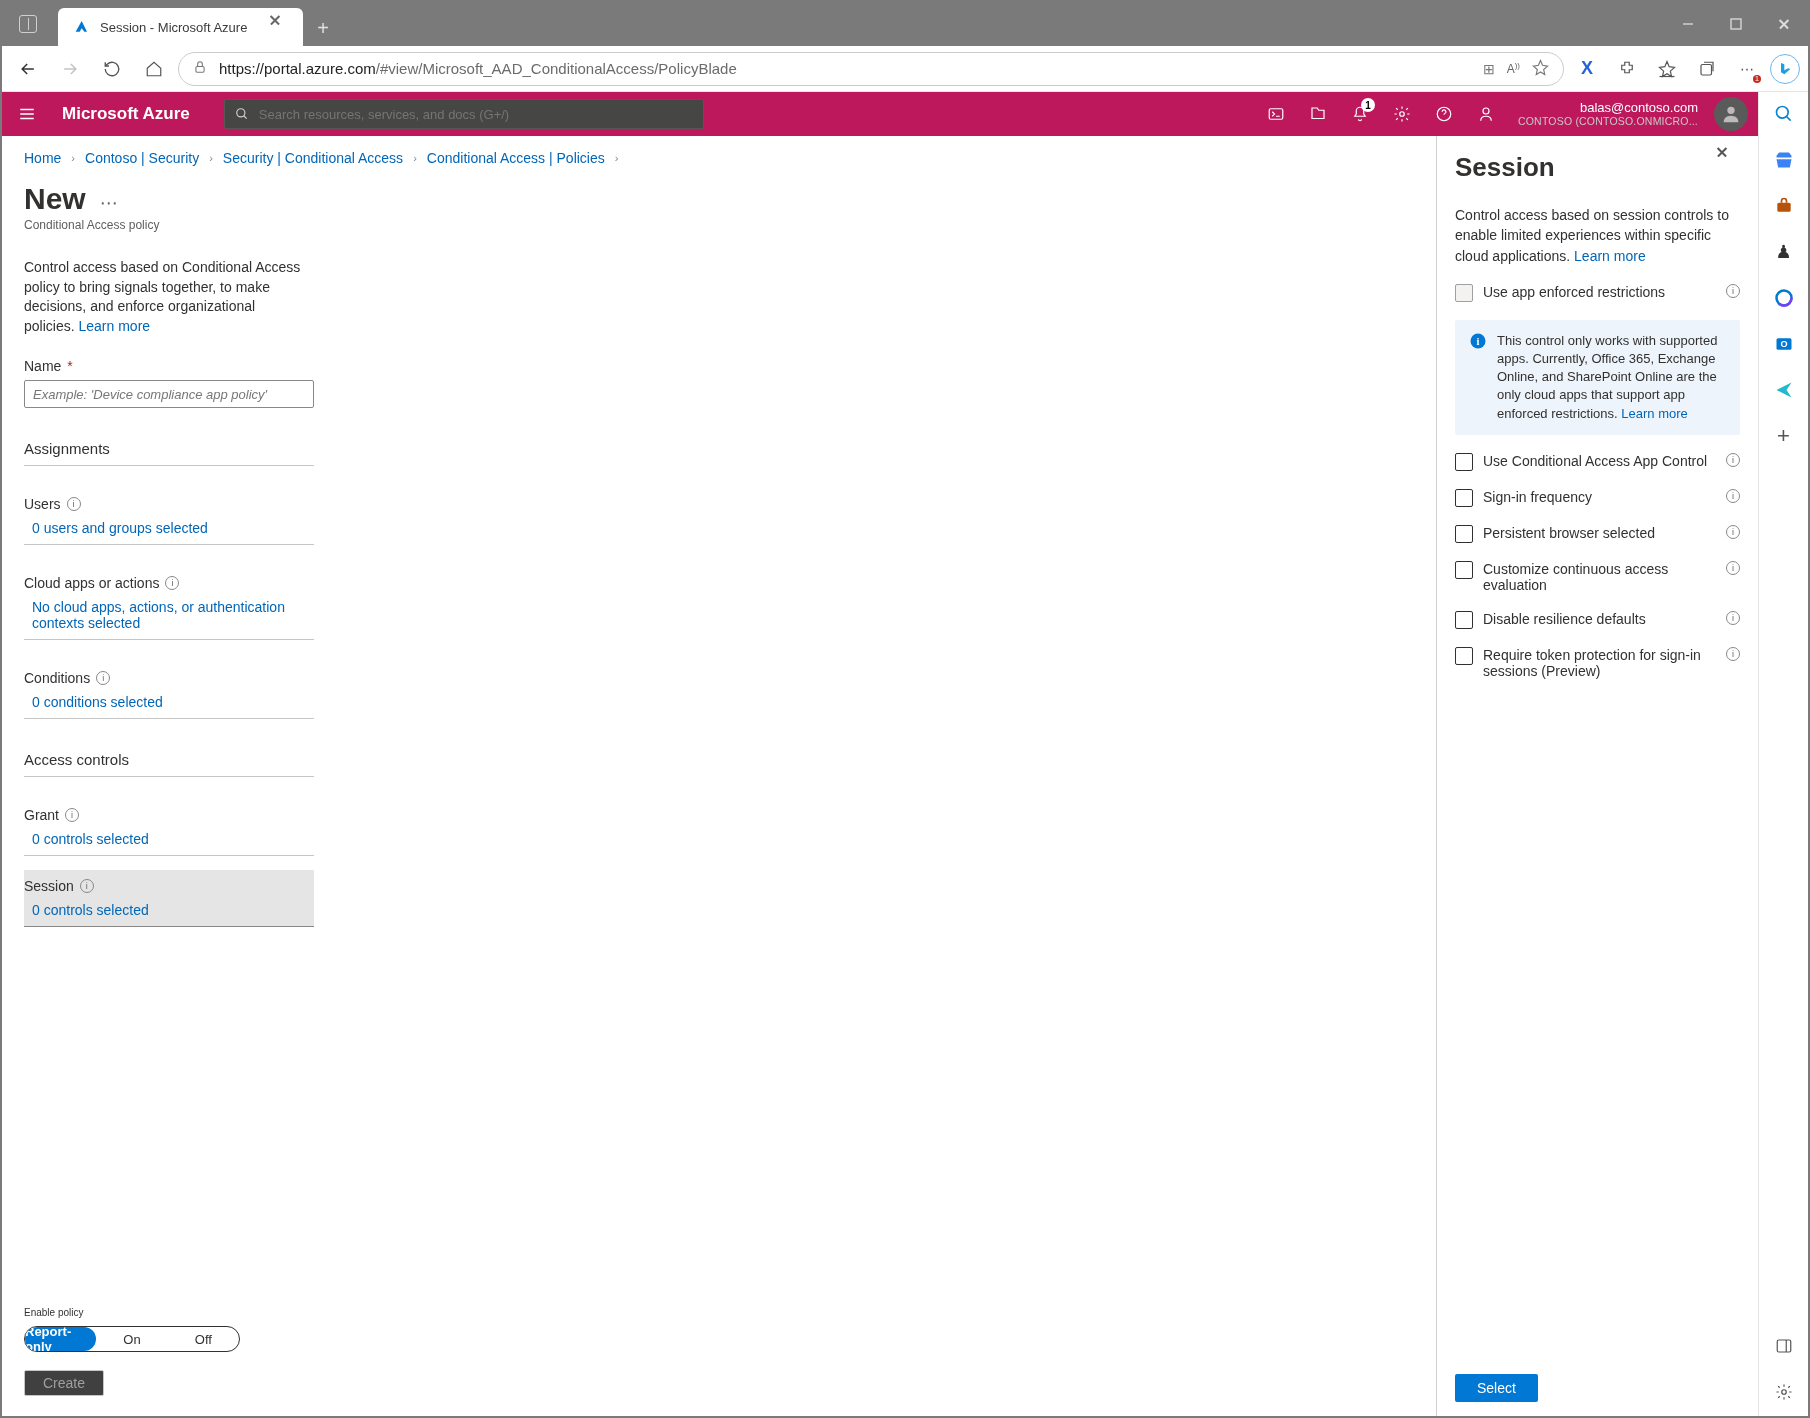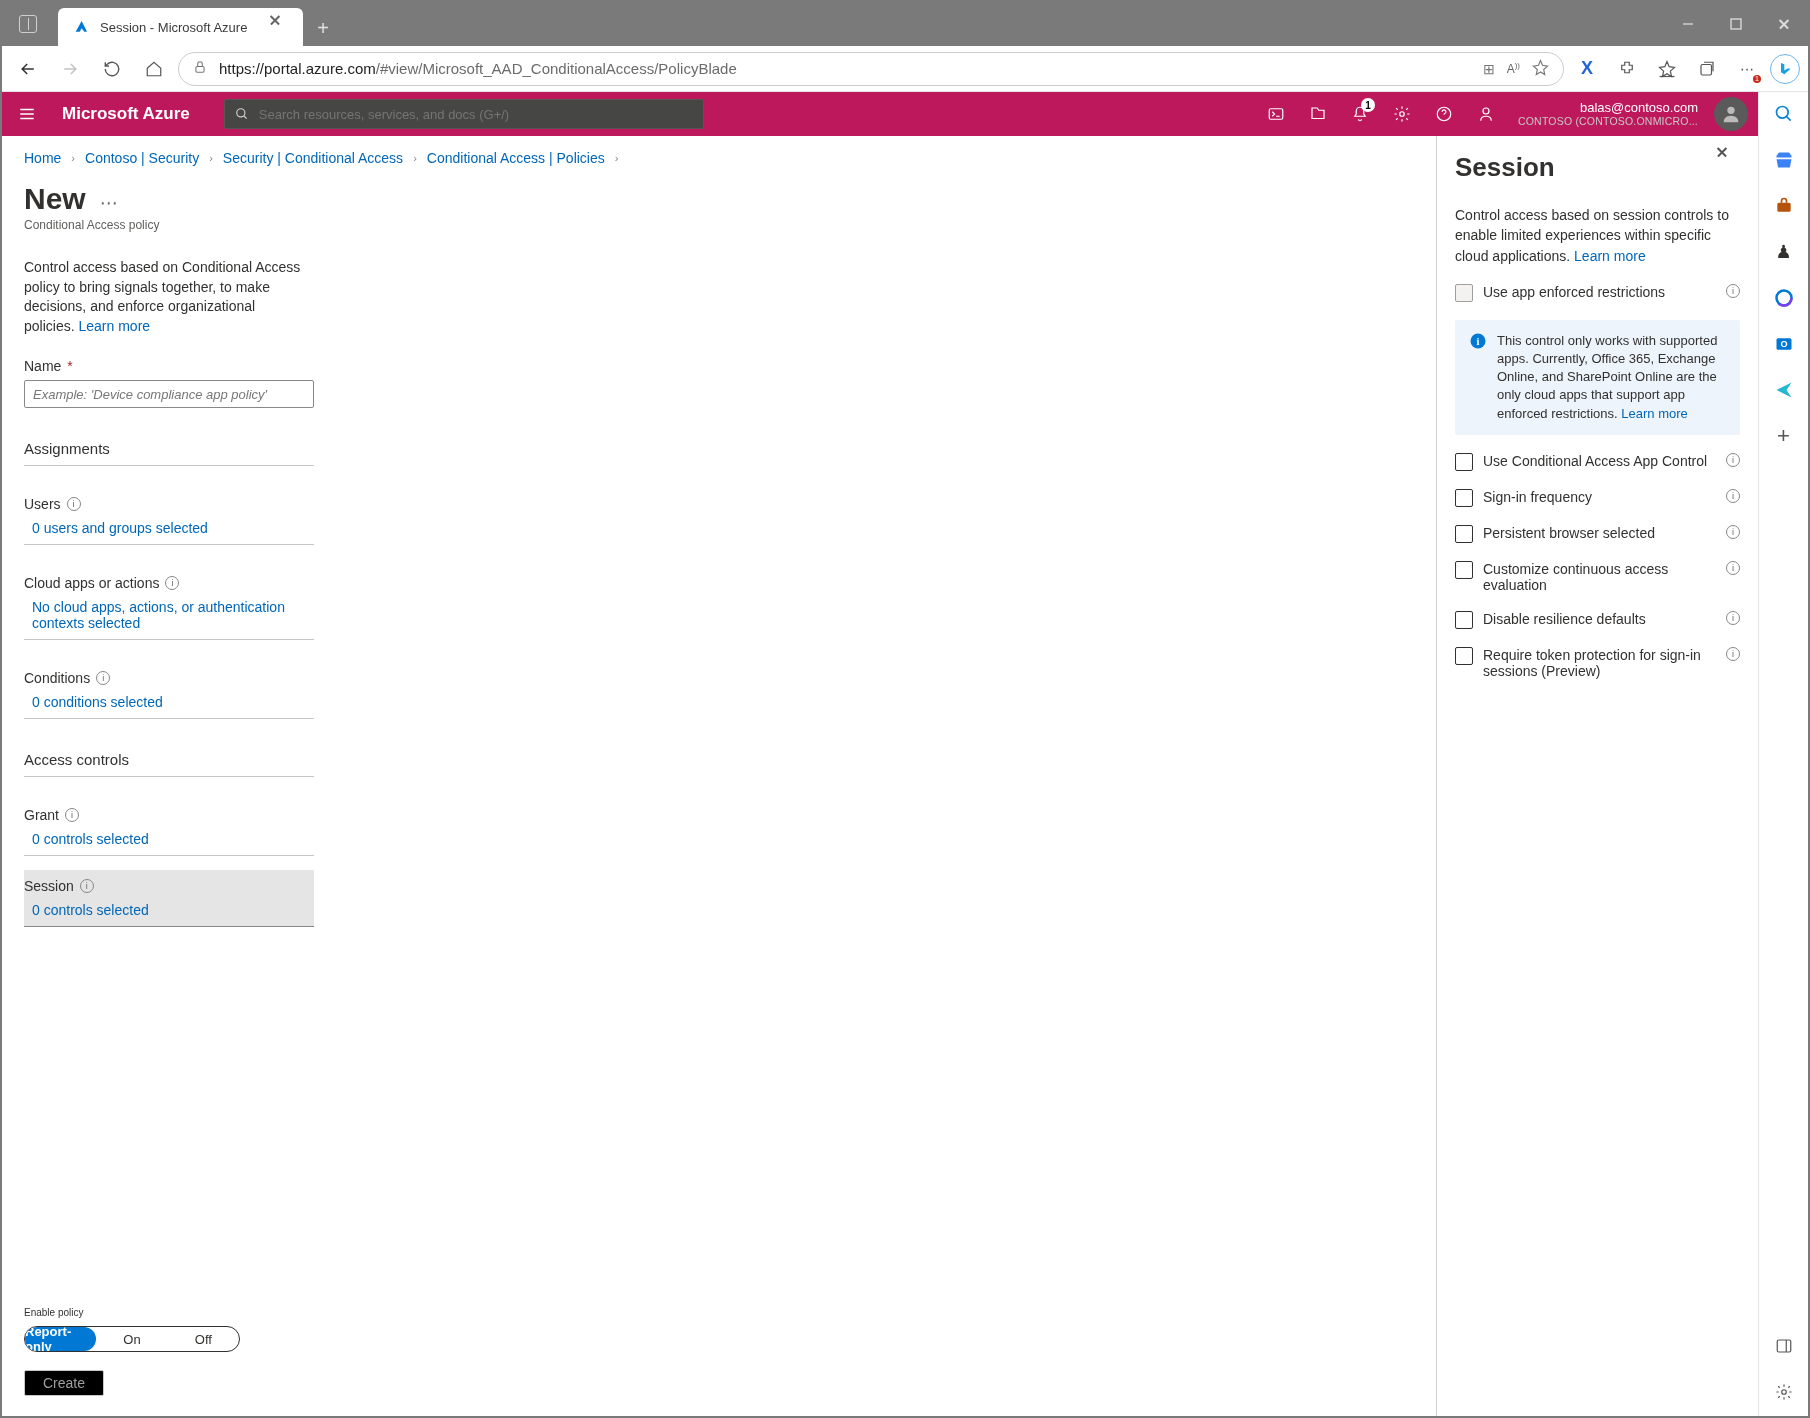--- a/index.html
+++ b/index.html
@@ -80,21 +80,21 @@
   .cfg.active { background:#e5e5e5; border-bottom:1px solid #8a8886;}
   .cfg-label { font-size:14px; color:#323130; display:flex; align-items:center; gap:6px;}
   .cfg-link { display:block; color:#0066b8; font-size:14px; margin-top:8px; padding-left:8px;}
   .info-icon { width:14px; height:14px; border:1px solid #8a8886; border-radius:50%; display:inline-flex; align-items:center; justify-content:center; font-size:9px; color:#666; cursor:default;}
 
   .footer-area { margin-top:auto; padding:18px 0 20px 0;}
   .toggle-label { font-size:10px; margin-bottom:8px;}
   .toggle3 { display:flex; border:1px solid #323130; border-radius:14px; height:26px; overflow:hidden; width:216px;}
   .toggle3 span { flex:1; display:flex; align-items:center; justify-content:center; font-size:13px; cursor:pointer;}
   .toggle3 .sel { background:#0078d4; color:#fff; font-weight:600; border-radius:14px;}
-  .create-btn { margin-top:18px; padding:4px 18px; border:1px solid #c8c6c4; background:#000000; color:#a19f9d; border-radius:2px; font-size:14px;}
+  .create-btn { margin-top:18px; padding:4px 18px; border:1px solid #c8c6c4; background:#404040; color:#a19f9d; border-radius:2px; font-size:14px;}
 
   
   .flyout { width:322px; border-left:1px solid #d0d0d0; display:flex; flex-direction:column; background:#fff;}
   .fly-head { display:flex; align-items:flex-start; padding:16px 18px 0 18px;}
   .fly-title { font-size:26px; font-weight:600; flex:1;}
   .fly-close { width:18px; height:18px; color:#555; cursor:pointer;}
   .fly-body { padding: 22px 18px 10px 18px; flex:1; overflow-y:auto;}
   .fly-desc { font-size:14px; line-height:1.45;}
   .chk-row { display:flex; align-items:flex-start; gap:10px; margin-top:18px;}
   .chk { width:18px; height:18px; border:1px solid #323130; border-radius:2px; flex-shrink:0; cursor:pointer;}
@@ -406,20 +406,23 @@
                 <span class="chk"></span>
                 <span class="chk-label">Disable resilience defaults</span>
                 <span class="info-icon">i</span>
               </div>
             <div class="chk-row">
                 <span class="chk"></span>
                 <span class="chk-label">Require token protection for sign-in sessions (Preview)</span>
                 <span class="info-icon">i</span>
               </div>
           </div>
+          <div class="fly-foot">
+            <button class="select-btn">Select</button>
+          </div>
         </div>
       </div>
     </div>
 
     <div class="edge-sidebar">
       <div class="edge-icon">
           <svg width="20" height="20" viewBox="0 0 24 24" fill="none" stroke="#0a84d1" stroke-width="2">
             <circle cx="10" cy="10" r="7"></circle>
             <line x1="20" y1="20" x2="15" y2="15"></line>
           </svg>

